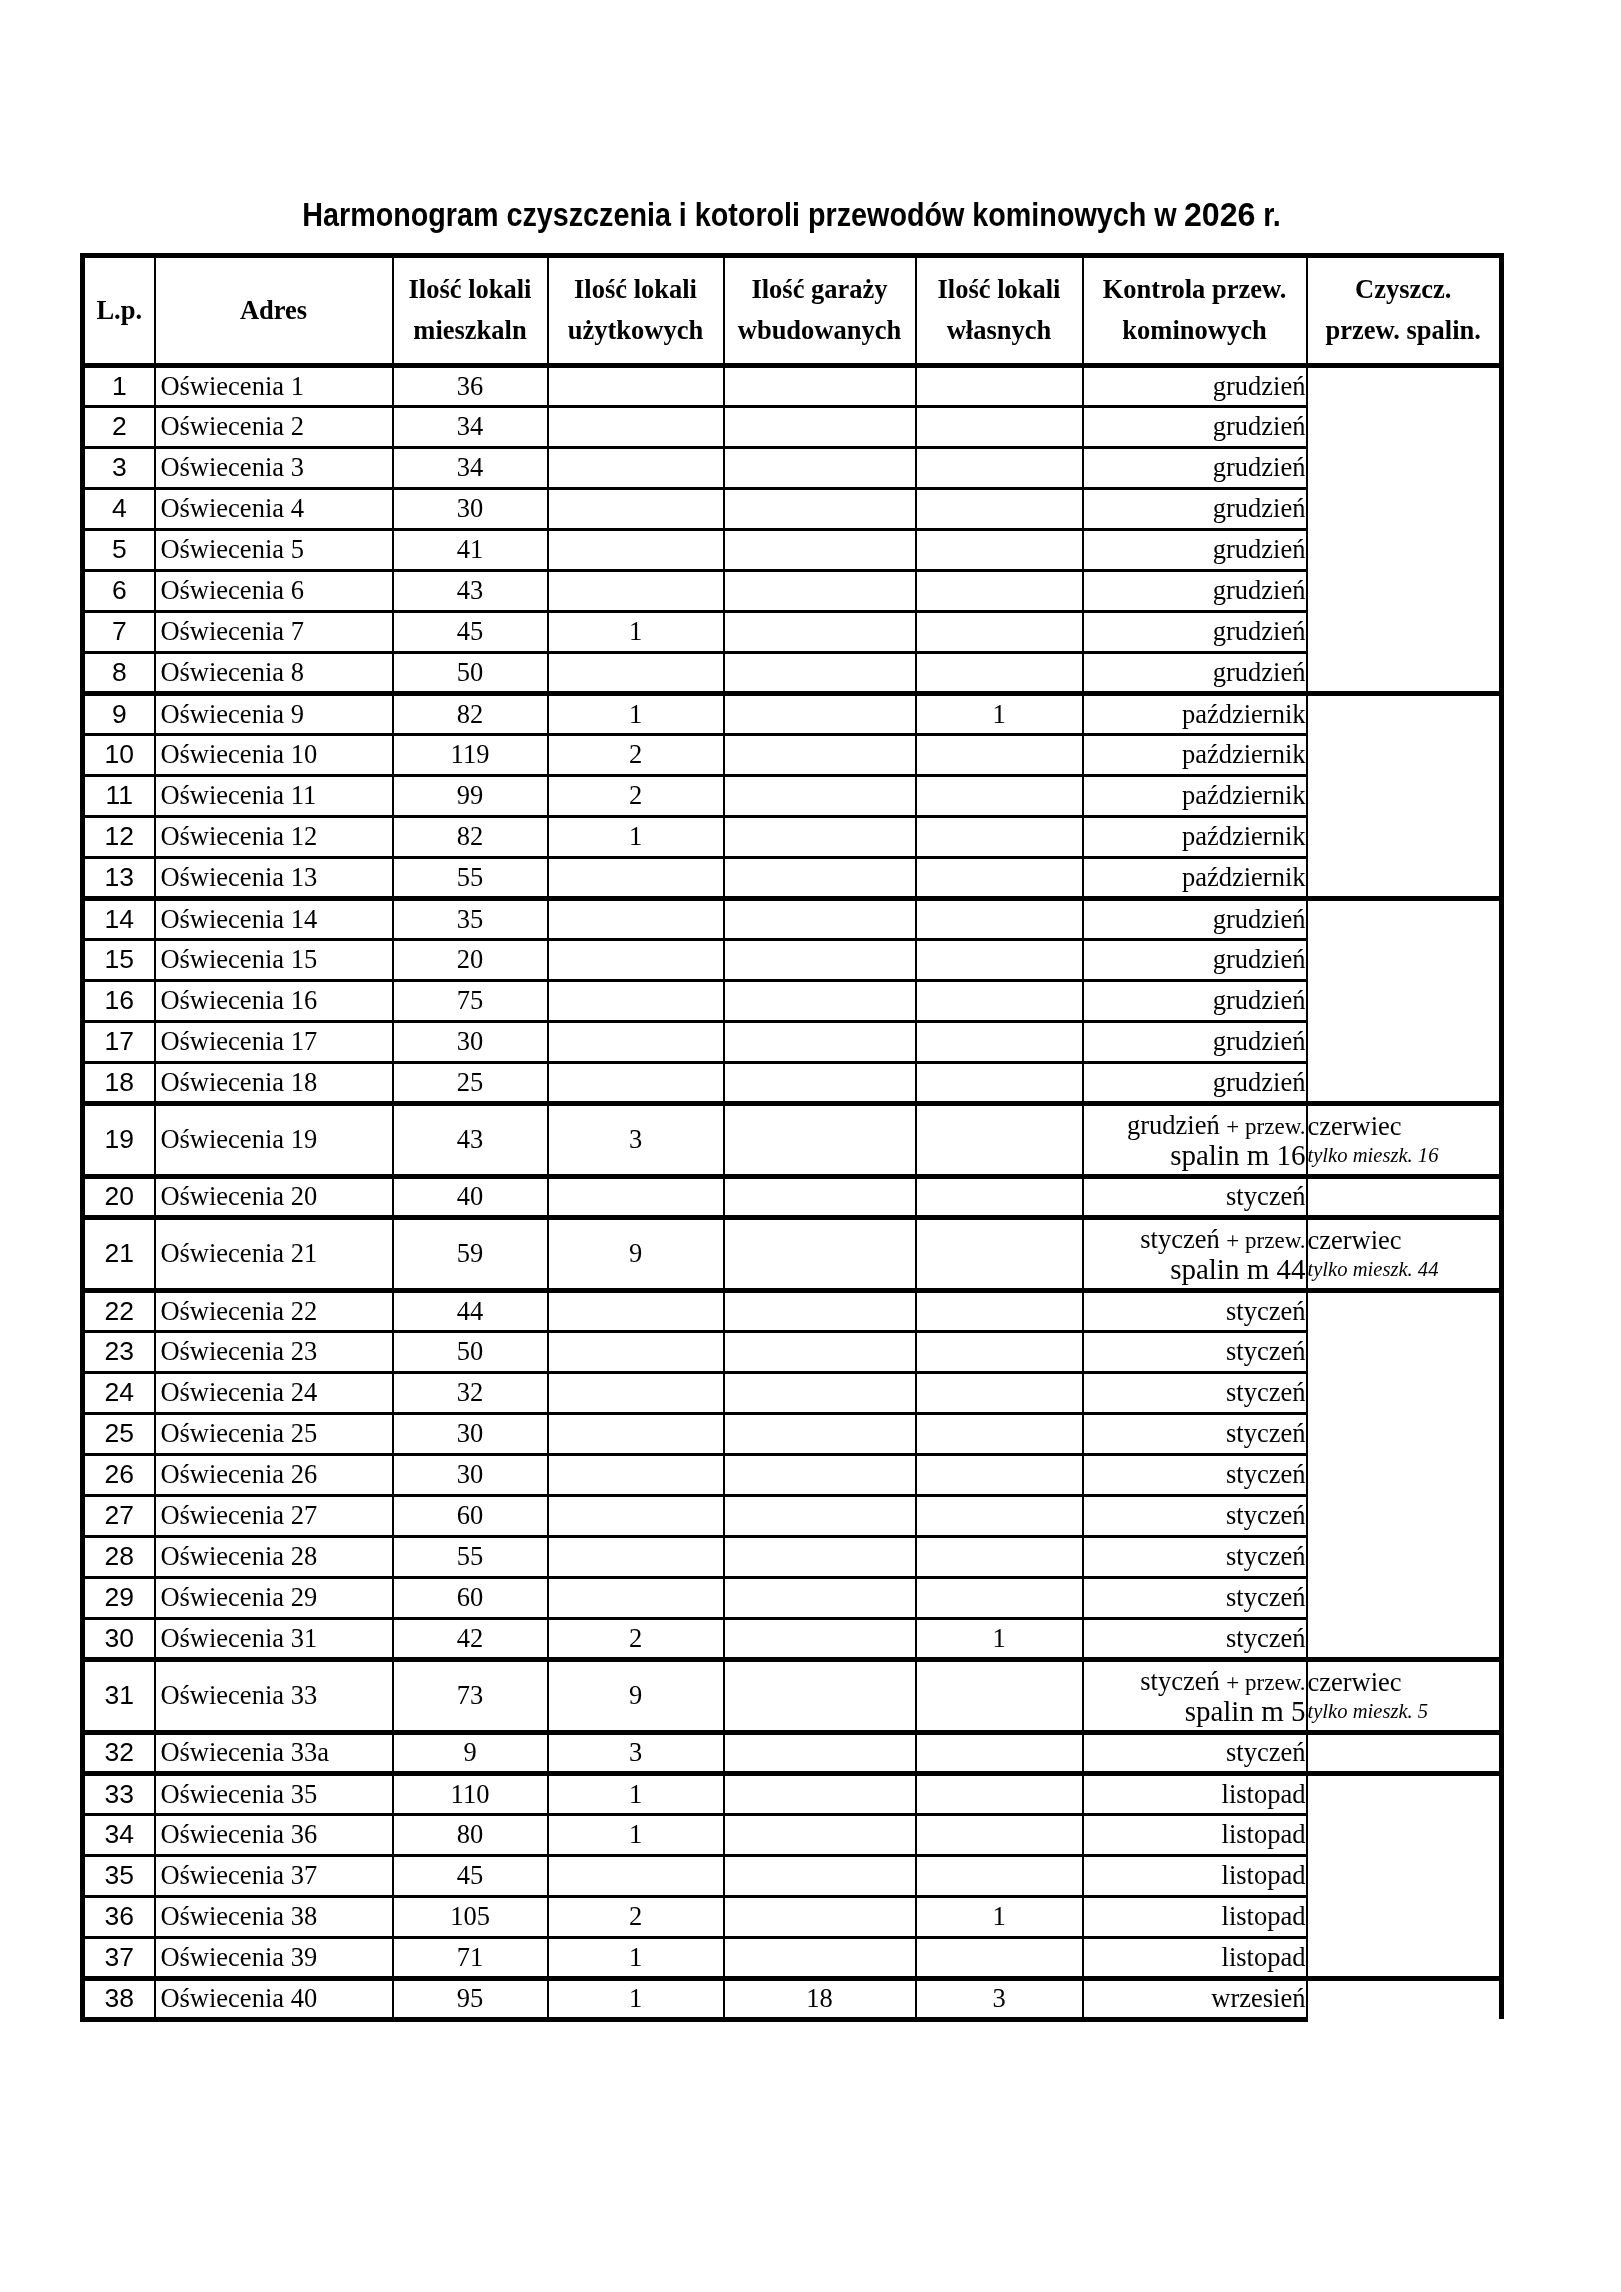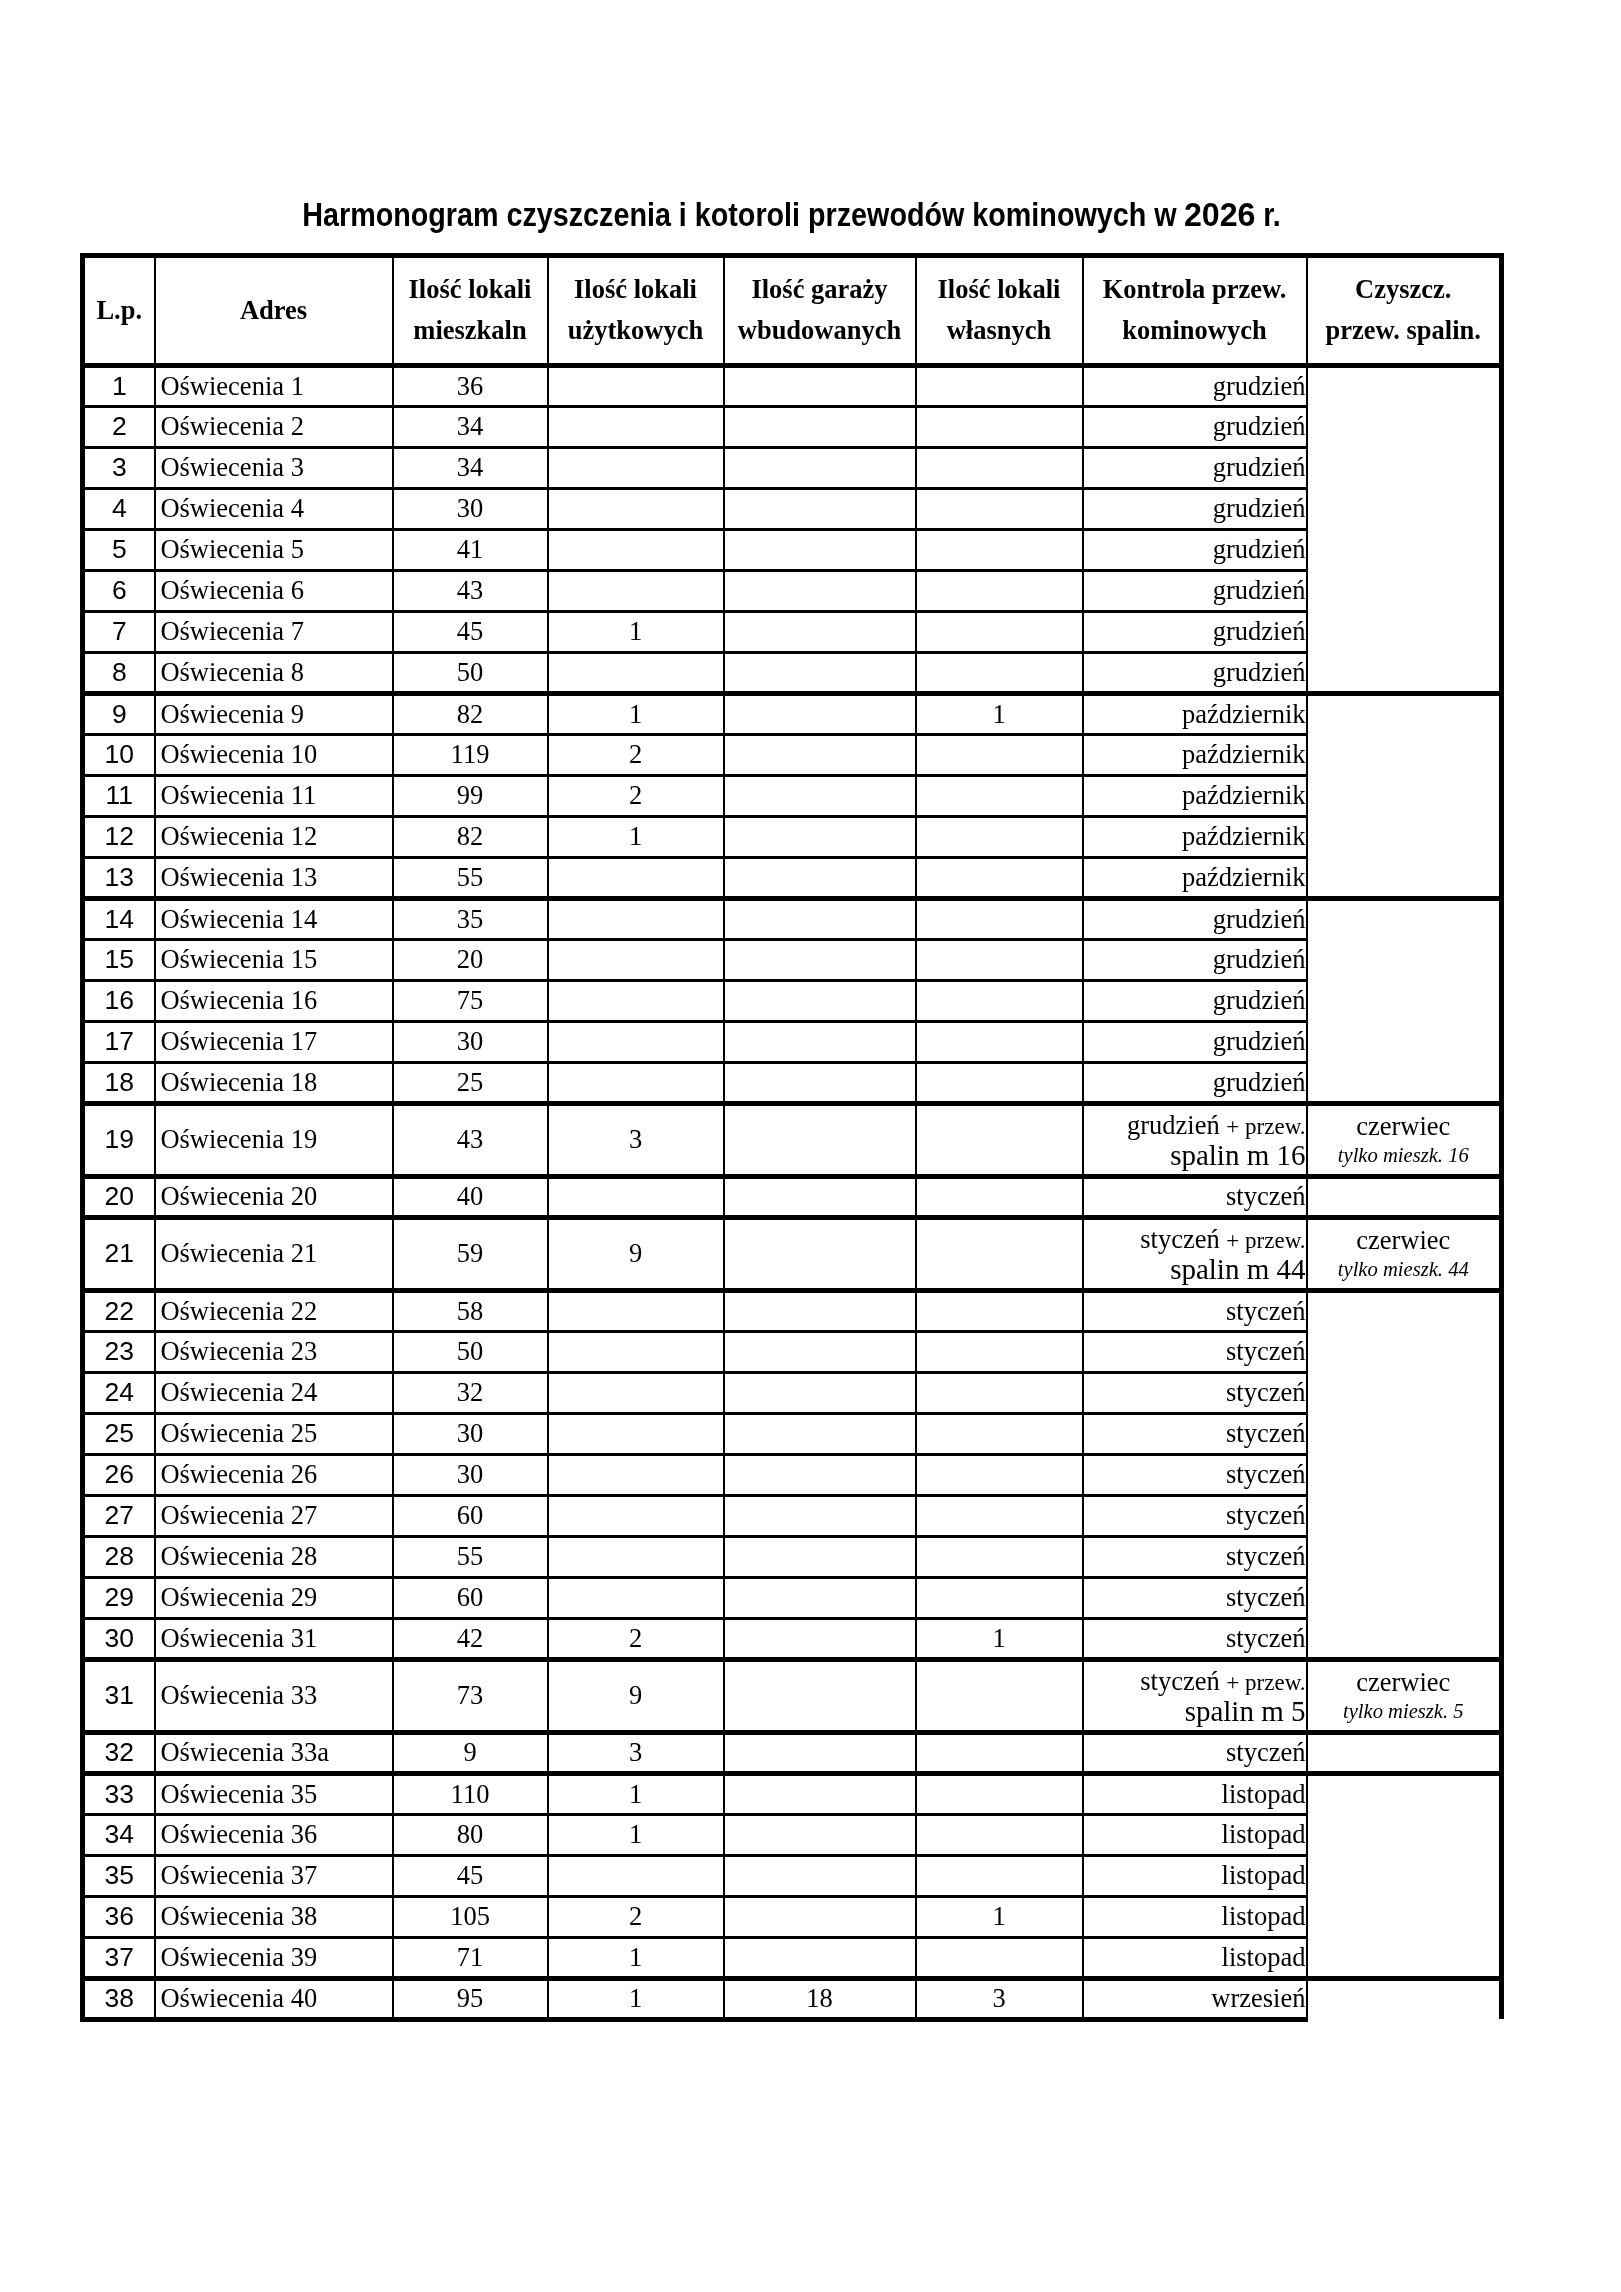--- a/index.html
+++ b/index.html
@@ -80,21 +80,20 @@
   }
   td.kontrola {
     font-size: 26.5px;
     text-align: right;
     line-height: 31px;
   }
   .k-extra { font-size: 23px; }
   .k-line2 { font-size: 29px; line-height: 27.4px; }
   td.cz {
     font-size: 26.5px;
-    text-align: center;
     line-height: 31px;
   }
   td.cz.cz-open { border-bottom: none !important; }
   .cz-line2 { font-size: 20.6px; line-height: 26.5px; font-style: italic; }
 </style>
 </head>
 <body>
 
 <div class="page">
   <div class="content">
@@ -327,21 +326,21 @@
             <td class="num"></td>
             <td class="kontrola"><span class="k-main">styczeń</span> <span class="k-extra">+ przew.</span><div class="k-line2">spalin m 44</div></td>
             <td class="cz" rowspan="1">
               <div class="cz-line1">czerwiec</div>
               <div class="cz-line2">tylko mieszk. 44</div>
             </td>
           </tr>
           <tr class="group-start">
             <td class="lp">22</td>
             <td class="adres">Oświecenia 22</td>
-            <td class="num">58</td>
+            <td class="num">44</td>
             <td class="num"></td>
             <td class="num"></td>
             <td class="num"></td>
             <td class="kontrola"><span class="k-main">styczeń</span></td>
             <td class="cz" rowspan="9"></td>
           </tr>
           <tr>
             <td class="lp">23</td>
             <td class="adres">Oświecenia 23</td>
             <td class="num">50</td>

